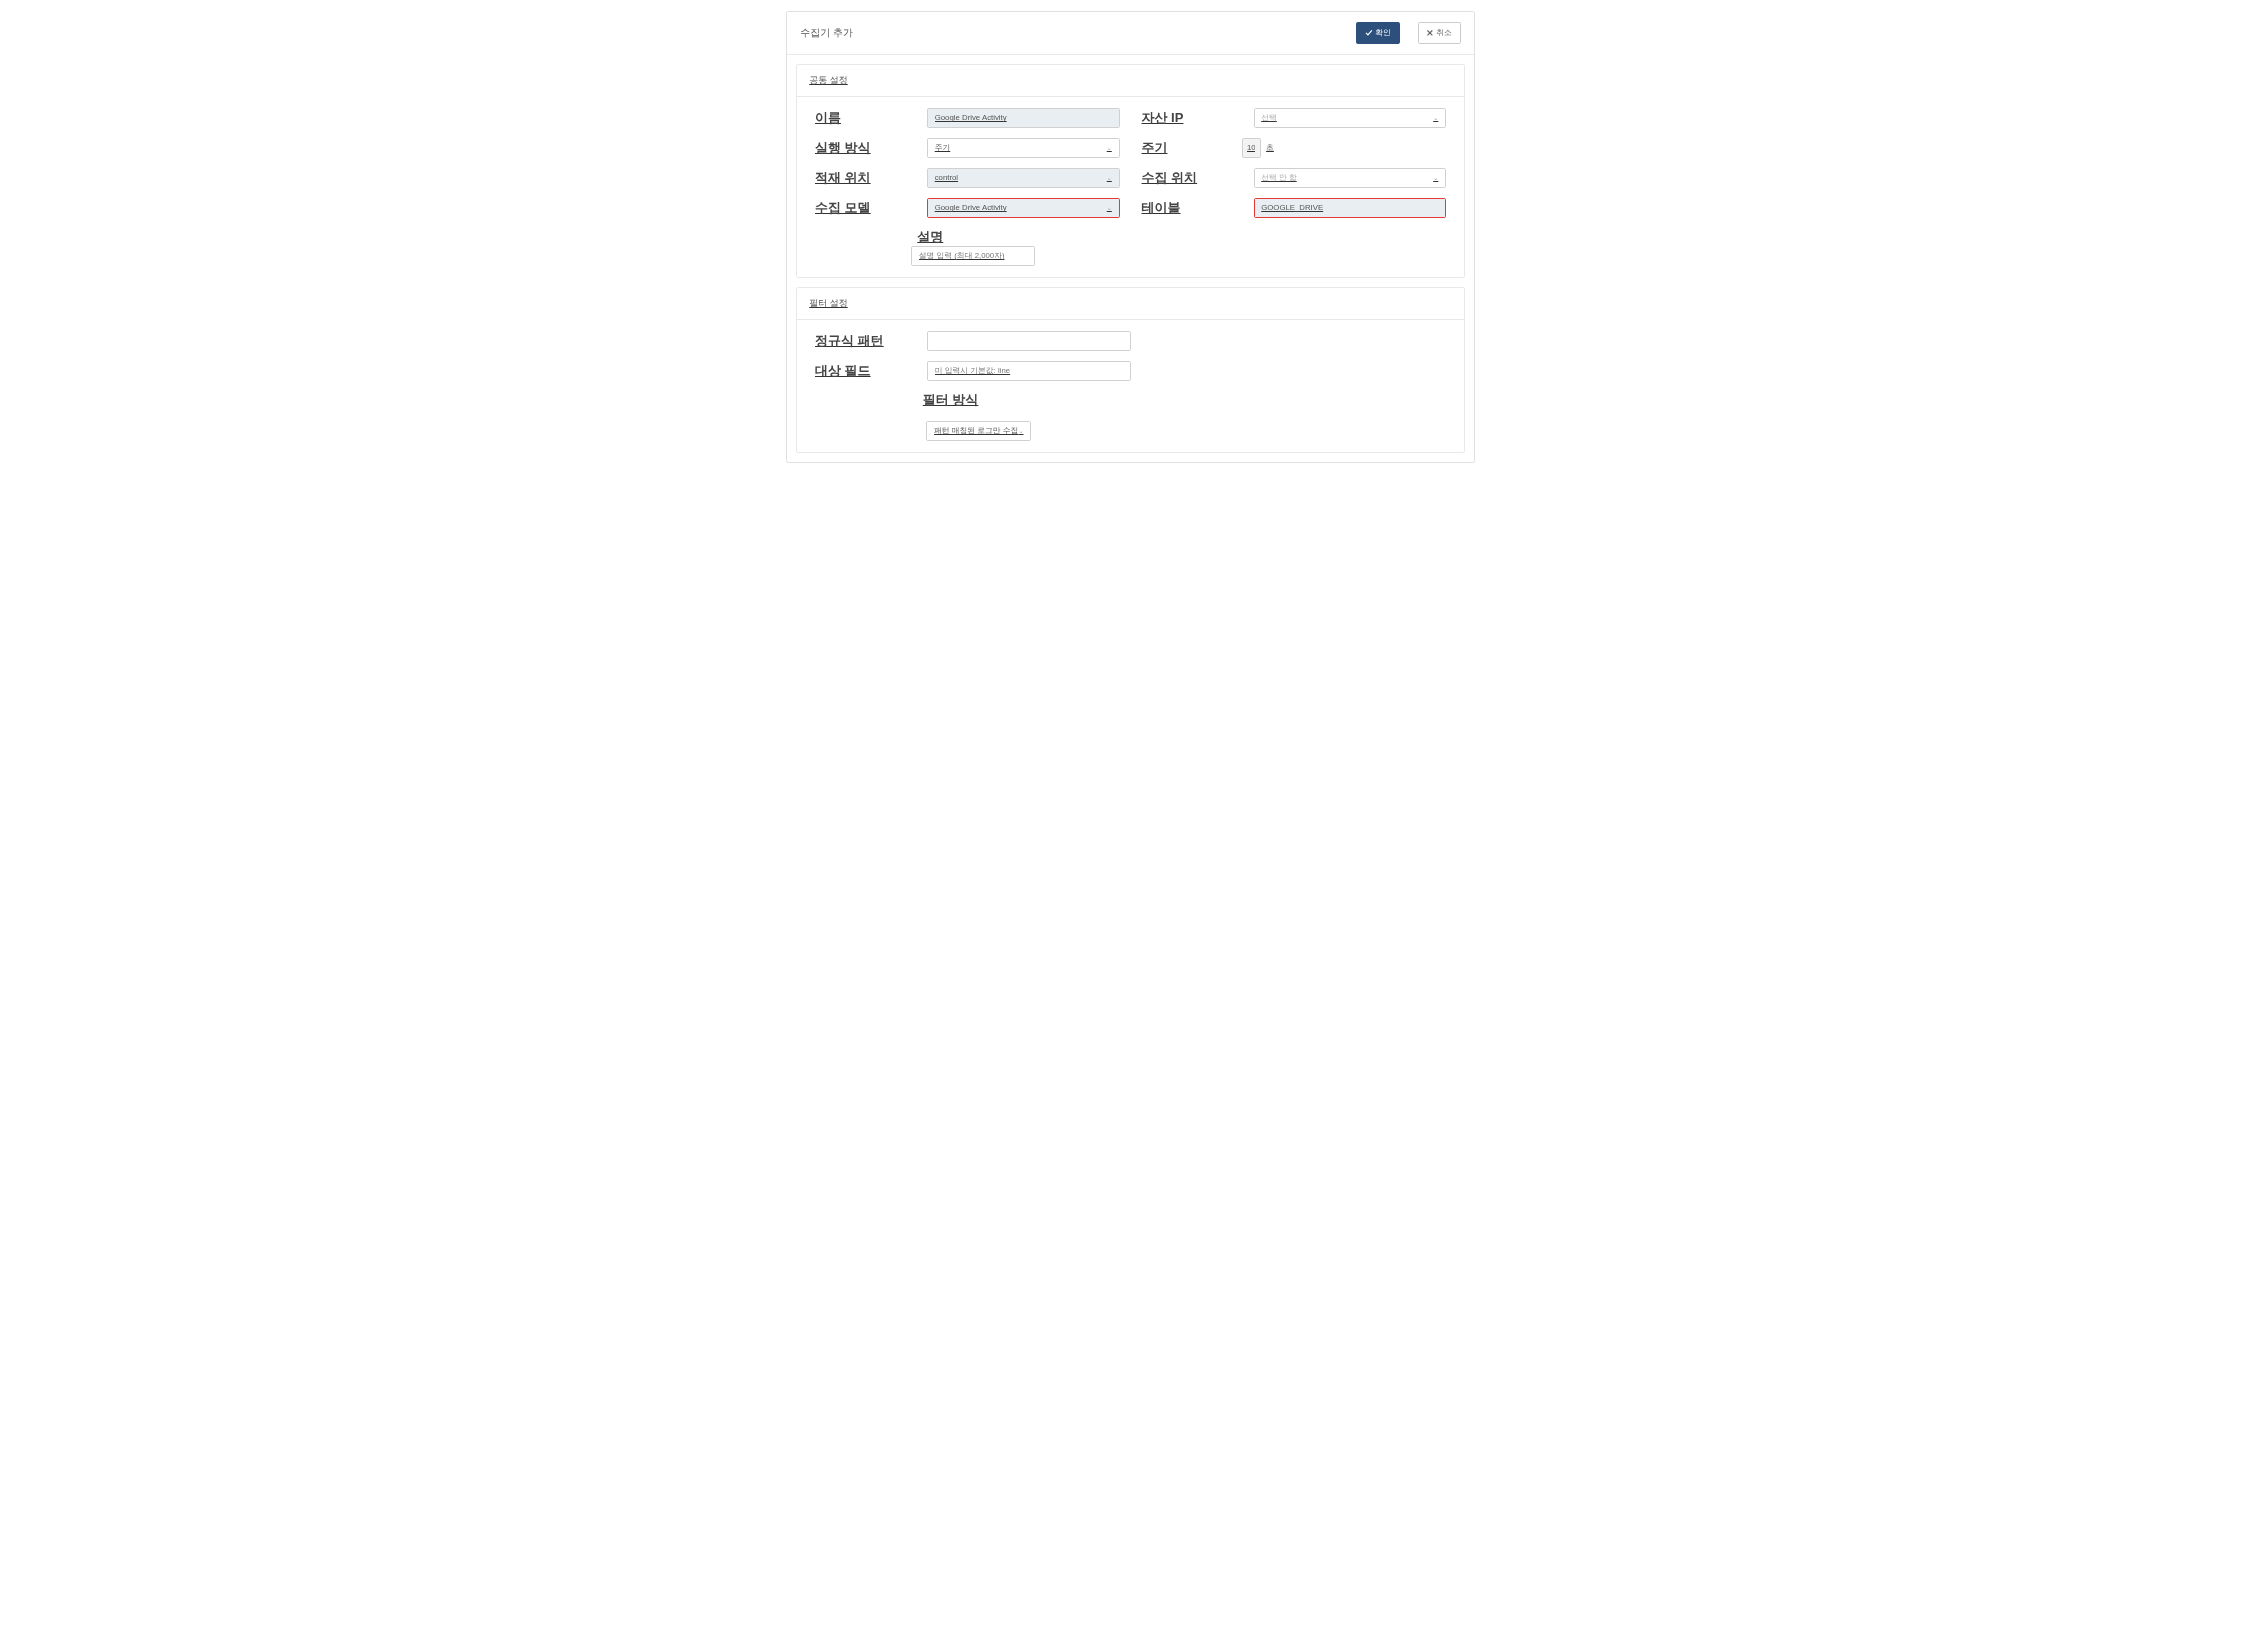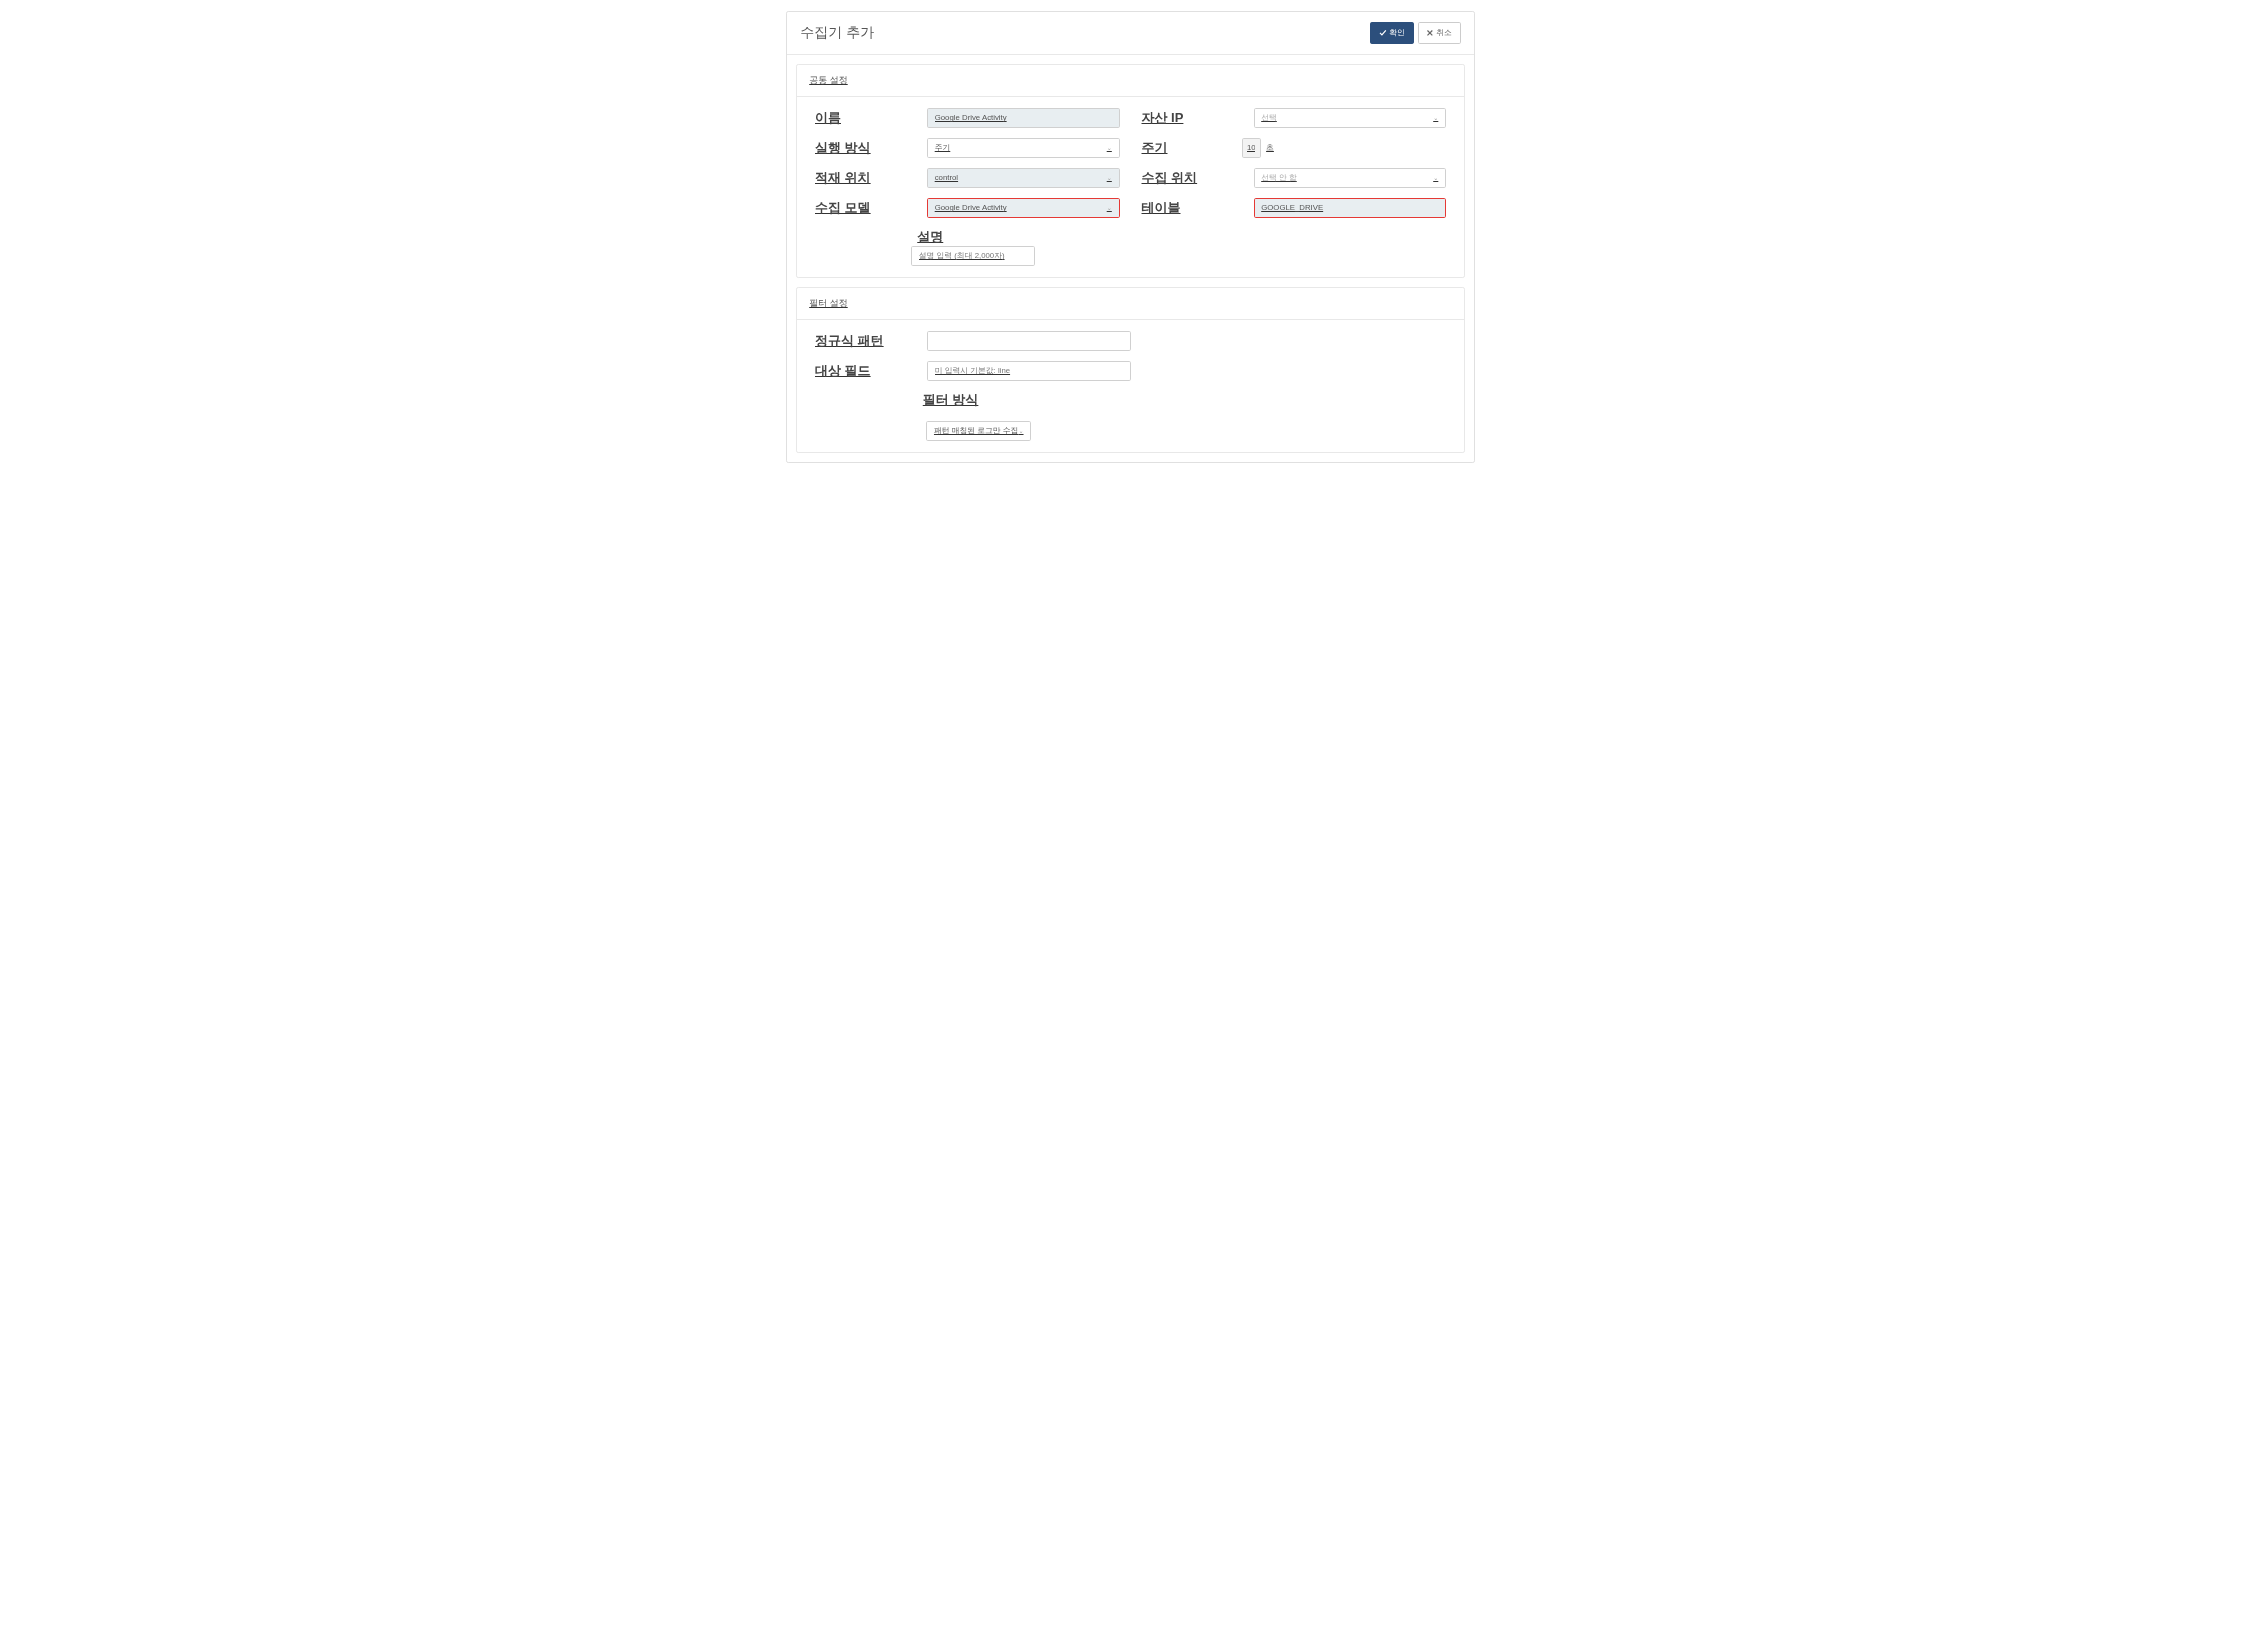--- a/index.html
+++ b/index.html
@@ -21,27 +21,27 @@
       margin: 0 auto;
     }
     .dialog-header {
       display: flex;
       justify-content: space-between;
       align-items: center;
       padding: 10px 13.3px;
       border-bottom: 0.6px solid #e8e8e8;
     }
     .dialog-title {
-      font-size: 14px;
+      font-size: 10px;
       font-weight: 500;
       color: #555;
     }
     .header-buttons {
       display: flex;
-      gap: 4px;
+      gap: 18px;
     }
     .btn {
       padding: 4.4px 7.8px;
       border-radius: 1.7px;
       font-size: 7.8px;
       cursor: pointer;
       display: inline-flex;
       align-items: center;
       gap: 2.2px;
       border: 0.6px solid transparent;

